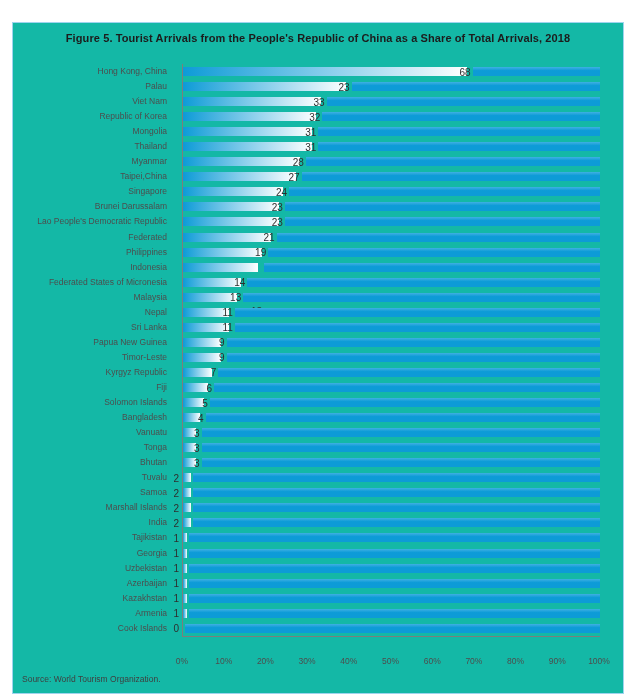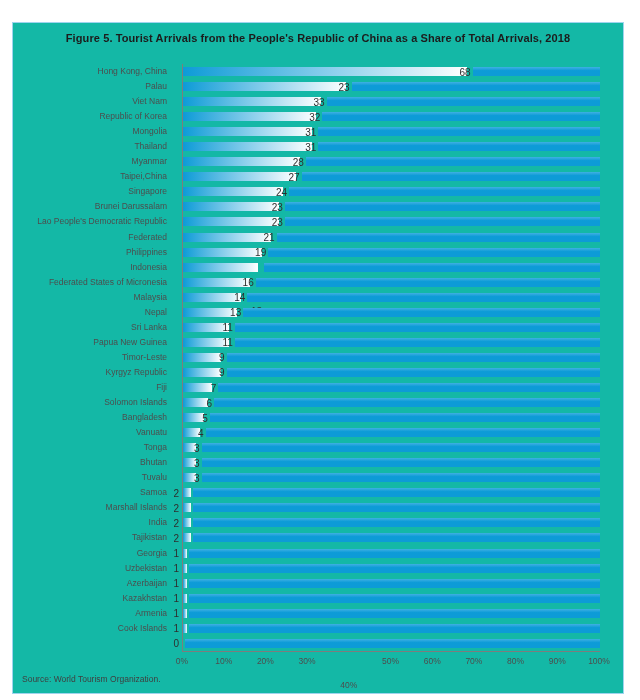--- a/index.html
+++ b/index.html
@@ -214,25 +214,20 @@
           <div class="bar-grad" style="width: 19%; background: linear-gradient(to right, rgb(13, 155, 215) 0%, rgb(255, 255, 255) 100%);"></div>
           <div class="bar-solid" style="left: calc(19% + 6px); background: linear-gradient(rgb(63, 176, 227) 0%, rgb(13, 155, 215) 40%, rgb(13, 155, 215) 100%);"></div>
           <span class="val" style="left: calc(19% + 4px);">19</span>
         </div>
         <div class="prow">
           <div class="bar-grad" style="width: 18%; background: linear-gradient(to right, rgb(13, 155, 215) 0%, rgb(255, 255, 255) 100%);"></div>
           <div class="bar-solid" style="left: calc(18% + 6px); background: linear-gradient(rgb(63, 176, 227) 0%, rgb(13, 155, 215) 40%, rgb(13, 155, 215) 100%);"></div>
           <span class="val" style="left: calc(18% + 4px); margin-top: 44px;">18</span>
         </div>
         <div class="prow">
-          <div class="bar-grad" style="width: 16%; background: linear-gradient(to right, rgb(13, 155, 215) 0%, rgb(255, 255, 255) 100%);"></div>
-          <div class="bar-solid" style="left: calc(16% + 6px); background: linear-gradient(rgb(63, 176, 227) 0%, rgb(13, 155, 215) 40%, rgb(13, 155, 215) 100%);"></div>
-          <span class="val" style="left: calc(16% + 4px);">16</span>
-        </div>
-        <div class="prow">
           <div class="bar-grad" style="width: 14%; background: linear-gradient(to right, rgb(13, 155, 215) 0%, rgb(255, 255, 255) 100%);"></div>
           <div class="bar-solid" style="left: calc(14% + 6px); background: linear-gradient(rgb(63, 176, 227) 0%, rgb(13, 155, 215) 40%, rgb(13, 155, 215) 100%);"></div>
           <span class="val" style="left: calc(14% + 4px);">14</span>
         </div>
         <div class="prow">
           <div class="bar-grad" style="width: 13%; background: linear-gradient(to right, rgb(13, 155, 215) 0%, rgb(255, 255, 255) 100%);"></div>
           <div class="bar-solid" style="left: calc(13% + 6px); background: linear-gradient(rgb(63, 176, 227) 0%, rgb(13, 155, 215) 40%, rgb(13, 155, 215) 100%);"></div>
           <span class="val" style="left: calc(13% + 4px);">13</span>
         </div>
         <div class="prow">
@@ -345,21 +340,21 @@
           <span class="val" style="left: -4px;">0</span>
         </div>
       </div>
   </div>
 
   <div class="x-axis" style="top: 628.95px;">
       <span class="tick" style="left: 0%;">0%</span>
       <span class="tick" style="left: 10%;">10%</span>
       <span class="tick" style="left: 20%;">20%</span>
       <span class="tick" style="left: 30%;">30%</span>
-      <span class="tick" style="left: 40%; margin-top: 24px;">40%</span>
+      <span class="tick" style="left: 40%;">40%</span>
       <span class="tick" style="left: 50%;">50%</span>
       <span class="tick" style="left: 60%; text-align: right;">60%</span>
       <span class="tick" style="left: 70%;">70%</span>
       <span class="tick" style="left: 80%;">80%</span>
       <span class="tick" style="left: 90%;">90%</span>
       <span class="tick" style="left: 100%;">100%</span>
     </div>
 
   <div class="source-note">Source: World Tourism Organization.</div>
 </div>

